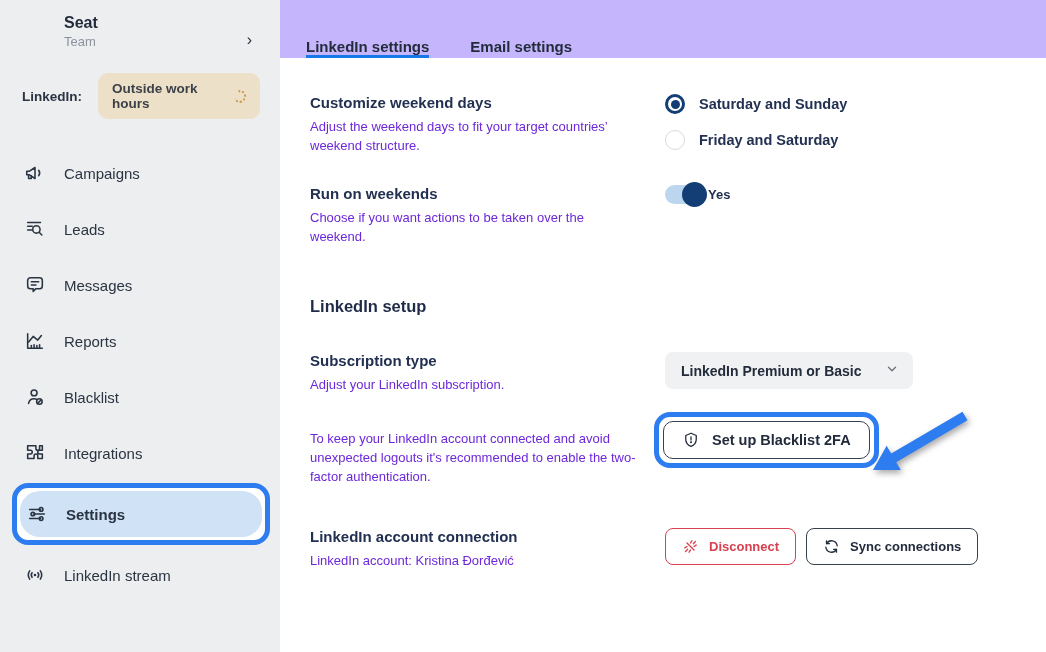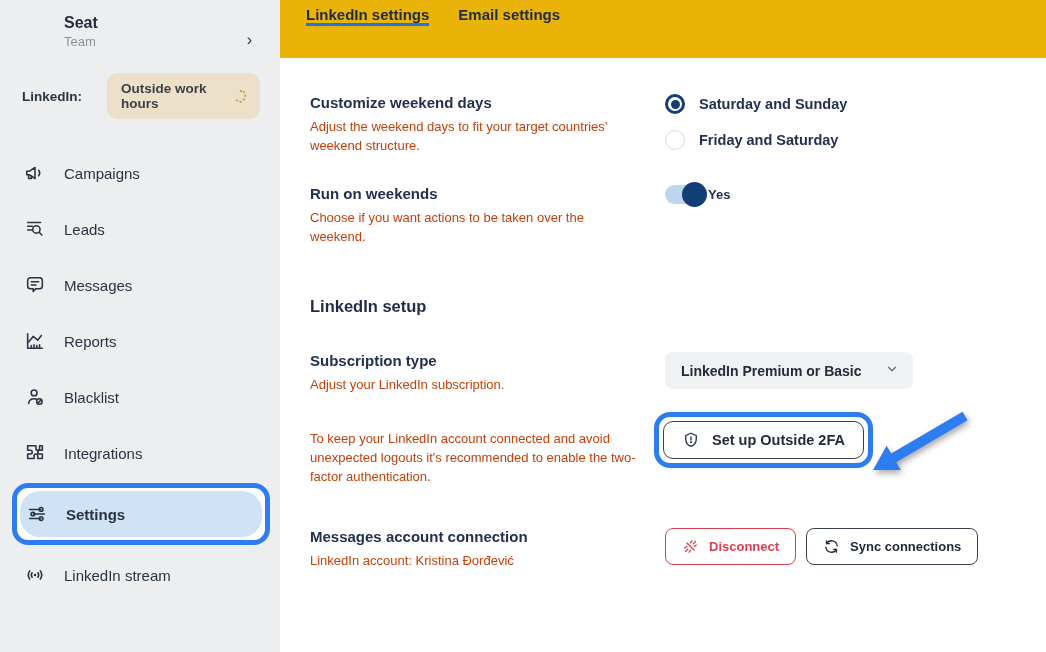--- a/index.html
+++ b/index.html
@@ -19,21 +19,21 @@
     position:relative;
   }
   .seat-header {
     display:flex; align-items:flex-end; justify-content:space-between;
     padding:4px 28px 0 64px;
   }
   .seat-title { font-size:16px; font-weight:700; color:#232c3b; }
   .seat-sub   { font-size:13px; color:#8d939d; margin-top:2px; }
   .chevron-right { font-size:16px; color:#2b3442; margin-top:6px; cursor:pointer; }
   .li-status-row {
-    display:flex; align-items:center; gap:25px;
+    display:flex; align-items:center; gap:16px;
     padding:0 20px 0 22px; margin-top:24px;
   }
   .li-status-label { font-size:13.5px; font-weight:700; color:#2b3442; }
   .status-badge {
     background:#ede0c8; border-radius:10px;
     display:flex; align-items:center; gap:10px;
     padding:8px 14px;
     font-size:13.5px; font-weight:600; color:#3c4149;
   }
   .spinner {
@@ -56,36 +56,36 @@
     background:#ffffff;
   }
   .nav-item.active {
     background:#cfe2f6; border-radius:20px;
     margin:3px; height:46px; padding-left:6px;
     font-weight:600;
   }
   
   .main { flex:1; display:flex; flex-direction:column; background:#ffffff; }
   .tabbar {
-    height:58px; background:#eab308;
-    display:flex; align-items:flex-start; gap:29px;
+    height:58px; background:#c4b5fd;
+    display:flex; align-items:flex-end; gap:41px;
     padding-left:26px;
   }
   .tab {
     display:flex; align-items:center;
     font-size:15px; font-weight:700; color:#232c3b;
     cursor:pointer; border-bottom:3px solid transparent;
     padding-top:6px;
   }
   .tab.active { border-bottom-color:#1778e9; }
   .content { padding:36px 30px 0 30px; }
   .row { display:flex; }
   .row-left { width:355px; }
   .row-title { font-size:15px; font-weight:700; color:#223051; }
-  .row-desc { font-size:13px; color:#c2410c; line-height:1.45; margin-top:7px; max-width:330px; }
+  .row-desc { font-size:13px; color:#6d28d9; line-height:1.45; margin-top:7px; max-width:330px; }
   .row-right { flex:1; }
   .row-weekend { min-height:91px; }
   .row-runweekends { min-height:70px; }
   .section-heading { font-size:16.5px; font-weight:700; color:#1f2b47; margin-top:42px; }
   .row-subscription { margin-top:36px; min-height:71px; }
   .row-security { min-height:105px; }
   .row-connection { margin-bottom:40px; }
   
   .radio-option { display:flex; align-items:center; gap:14px; cursor:pointer; }
   .radio-option + .radio-option { margin-top:16px; }
@@ -327,34 +327,34 @@
       <div class="row-right security-right">
         <div class="btn-ring">
           <button class="btn-2fa">
             <span style="display:flex;">
               <svg width="18" height="18" viewBox="0 0 24 24" fill="none" stroke="#222b3c" stroke-width="1.7" stroke-linecap="round" stroke-linejoin="round">
                 <path d="M12 3l7 3v5c0 4.5-3 8-7 9.5C8 19 5 15.5 5 11V6l7-3z"></path>
                   <path d="M12 8v4"></path>
                   <circle cx="12" cy="15" r="0.6" fill="#222b3c"></circle>
               </svg>
             </span>
-            <span>Set up Outside 2FA</span>
+            <span>Set up Blacklist 2FA</span>
           </button>
         </div>
         <div class="arrow-annotation">
           <svg width="110" height="75" viewBox="0 0 110 75">
             <path d="M97.5,3.7 L26.2,45.6 L21.6,37.8 L8,62 L35.8,62 L31.2,54.2 L102.5,12.3 Z" fill="#2e7df0"></path>
           </svg>
         </div>
       </div>
     </div>
 
     <div class="row row-connection">
       <div class="row-left">
-        <div class="row-title">Messages account connection</div>
+        <div class="row-title">LinkedIn account connection</div>
         <div class="row-desc">LinkedIn account: Kristina Đorđević</div>
       </div>
       <div class="row-right">
         <div class="conn-buttons">
           <button class="btn-outline btn-disconnect">
             <span style="display:flex;">
               <svg width="17" height="17" viewBox="0 0 24 24" fill="none" stroke="#d8414f" stroke-width="1.9" stroke-linecap="round">
                 <path d="M7 7l10 10"></path>
                   <path d="M16 8l3-3"></path>
                   <path d="M8 16l-3 3"></path>

